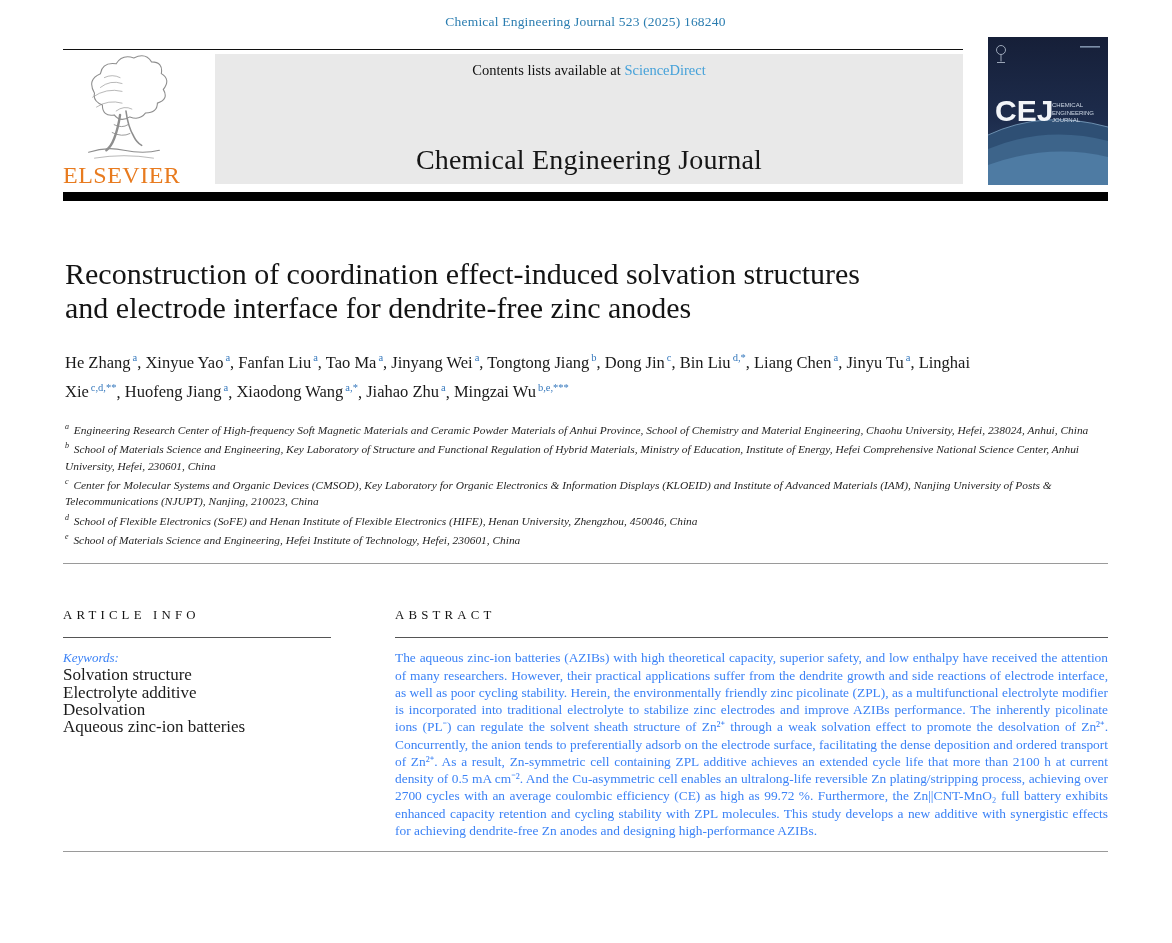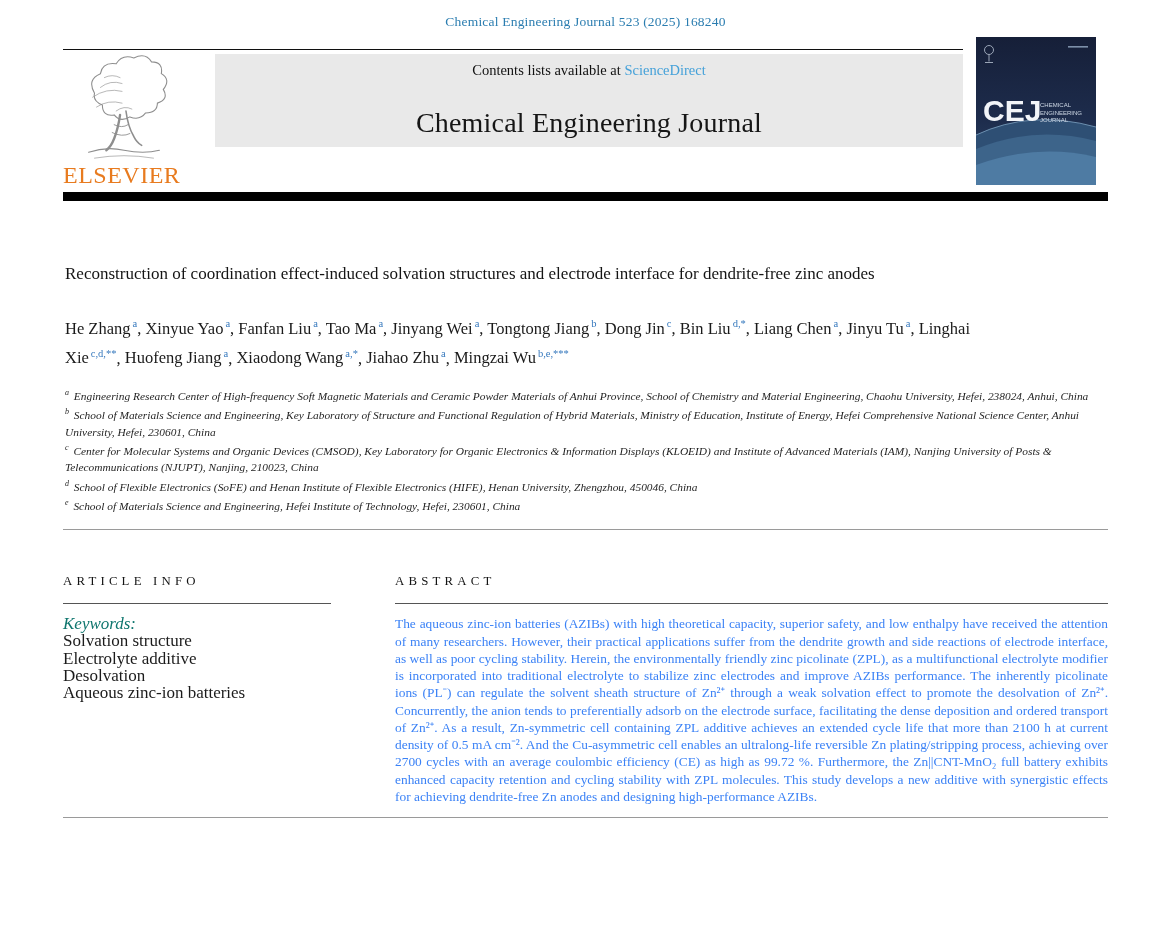--- a/index.html
+++ b/index.html
@@ -20,57 +20,57 @@
   .header-main{
     border-top:1.5px solid #101010;height:138px;display:flex;margin-right:145px;
   }
   .logo-block{width:152px;padding-top:4px;text-align:left;}
   .logo-block svg{display:block;margin-left:2px;}
   .elsevier-word{
     font-family:"Liberation Serif",serif;font-size:24px;color:var(--orange,#e87b1f);
     letter-spacing:.5px;margin-top:-4px;
   }
   .masthead{
-    flex:1;background:var(--gray,#e9e9e9);margin-top:4px;height:93px;
+    flex:1;background:var(--gray,#e9e9e9);margin-top:4px;height:130px;
     display:flex;flex-direction:column;justify-content:space-between;
     text-align:center;padding:8px 11px;box-sizing:border-box;
   }
   .contents-line{font-size:14.5px;color:#111;}
   .link{color:var(--link,#45a1d9);text-decoration:none;cursor:pointer;}
   .journal-title{font-size:28px;color:#161616;letter-spacing:.2px;}
   .homepage-line{font-family:"Liberation Sans",sans-serif;font-size:13.5px;color:#222;}
 
   
   .cover{
-    position:absolute;right:12px;top:-12px;width:120px;height:148px;
+    position:absolute;right:0;top:-12px;width:120px;height:148px;
     background:var(--navy,#1a2742);
   }
   .cover svg{display:block;}
 
   .thickbar{height:9px;background:#000;margin-top:4px;}
 
   
   .article-title{
-    font-weight:400;font-size:17px;line-height:34px;color:#141414;
+    font-weight:400;font-size:30px;line-height:34px;color:#141414;
     margin:56px 0 0 2px;max-width:835px;
   }
   .authors{margin:20px 0 0 2px;font-size:16.5px;line-height:25px;max-width:908px;color:#1a1a1a;}
   .authors sup{color:var(--supblue,#3578bd);font-size:10.5px;margin-left:2px;}
   .affils{margin:15px 0 0 2px;font-style:italic;font-size:11.4px;line-height:16.5px;color:#1f1f1f;}
   .affil sup{font-size:8px;margin-right:2px;}
 
   .rule-full{border:0;border-top:1px solid #9a9a9a;margin:15px 0 0 0;}
 
   
   .columns{display:flex;padding-top:44px;}
   .col-left{width:268px;margin-right:64px;flex:none;}
   .col-right{flex:1;min-width:0;font-family:Liberation Serif, serif;}
   .colhead{font-size:12.8px;letter-spacing:4.2px;color:#141414;}
   .colrule{border:0;border-top:1px solid #555;margin:14px 0 11px 0;}
-  .kw-label{font-style:italic;font-size:17px;line-height:17px;color:#0f766e;}
+  .kw-label{font-style:italic;font-size:13px;line-height:17px;color:#3b82f6;}
   .kw-item{font-size:17px;line-height:17.3px;color:#1b1b1b;}
   .abstract{font-size:13.4px;line-height:17.25px;text-align:justify;margin:0;color:#3b82f6;}
   .bottom-rule{border:0;border-top:1px solid #9a9a9a;margin:12px 0 0 0;}
 </style>
 </head>
 <body>
 
 <div class="page">
 
   <div class="citation">Chemical Engineering Journal 523 (2025) 168240</div>

